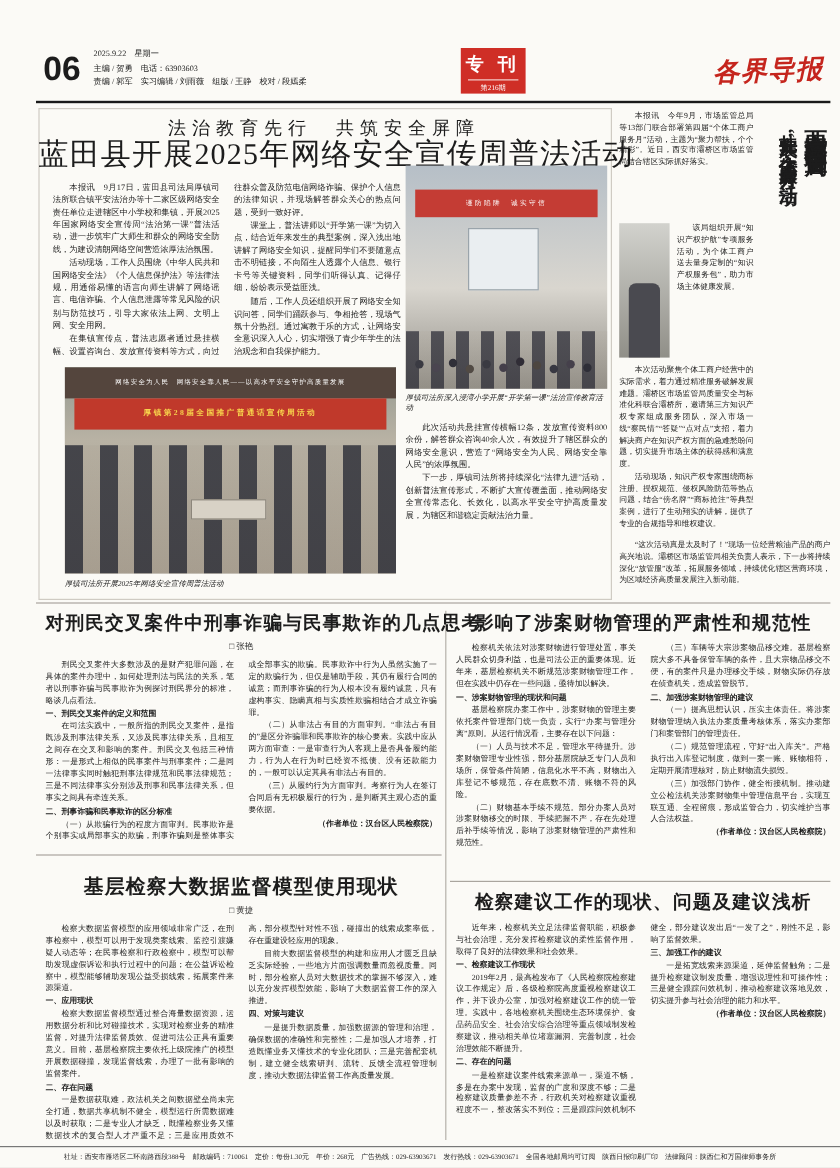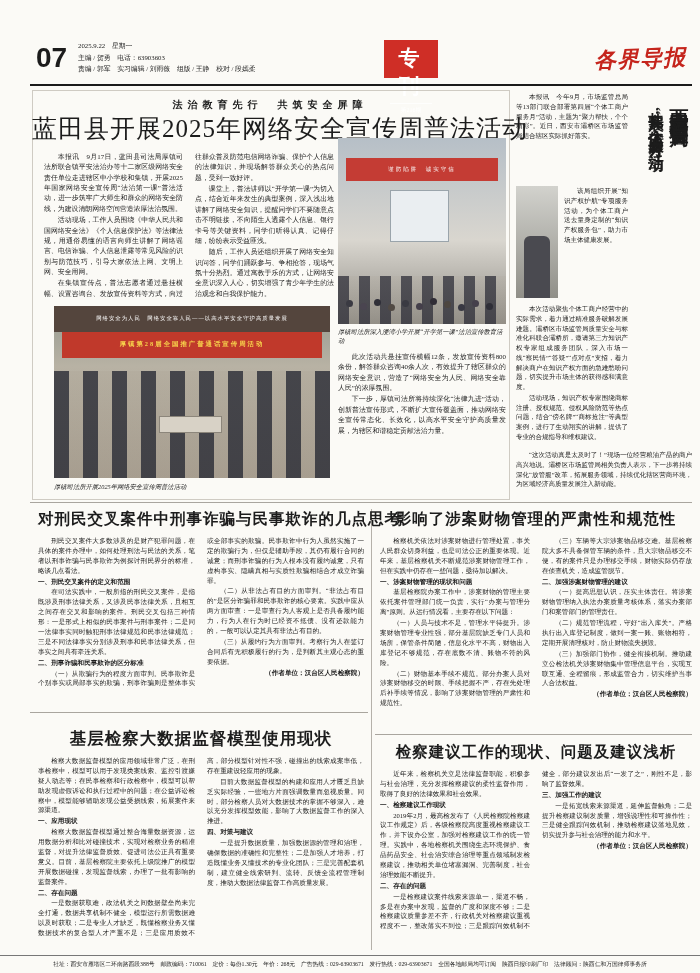--- a/index.html
+++ b/index.html
@@ -6,28 +6,28 @@
   .page{position:relative;width:700px;height:973px;background:#fbfaf6;margin:0 auto;
         font-family:"Liberation Serif","DejaVu Serif",serif;color:#1c1c1c;overflow:hidden;}
   .abs{position:absolute;}
   
   .pagenum{left:36px;top:42px;font-size:28px;font-weight:bold;font-family:"Liberation Sans",sans-serif;}
   .hmeta{left:78px;top:40px;width:230px;font-size:6.8px;line-height:11.5px;color:#222;}
   .masthead{left:268px;top:26px;width:112px;height:56px;text-align:center;}
   .masthead .mtitle{font-size:46px;font-weight:bold;font-style:italic;line-height:56px;letter-spacing:-3px;font-family:"DejaVu Serif",serif;}
   .mseal{position:absolute;right:-4px;bottom:6px;width:12px;height:12px;background:#cf2e26;color:#fff;font-size:8px;line-height:12px;text-align:center;border-radius:1px;}
   .suppbox{left:384px;top:40px;width:54px;height:38px;background:#cf2e26;color:#fff;text-align:center;}
-  .suppbox .slabel{font-size:21px;font-weight:bold;letter-spacing:4px;margin-top:4px;}
+  .suppbox .slabel{font-size:15px;font-weight:bold;letter-spacing:4px;margin-top:4px;}
   .suppbox .sissue{font-size:6px;margin:3px 6px 0;border-top:1px solid rgba(255,255,255,.75);padding-top:2px;}
   .brand{left:594px;top:44px;width:100px;font-size:22px;font-weight:bold;font-style:italic;color:#c5251d;
          letter-spacing:1px;transform:rotate(-2deg);font-family:"DejaVu Serif",serif;white-space:nowrap;}
   .hrule{left:30px;top:84px;width:662px;border-top:2px solid #1a1a1a;}
   
   .leadbox{left:32px;top:90px;width:476px;height:408px;border:1px solid #cfcbc3;}
-  .kicker{left:32px;top:98px;width:476px;text-align:center;font-size:10px;font-weight:bold;letter-spacing:5px;}
+  .kicker{left:32px;top:98px;width:476px;text-align:center;font-size:15px;font-weight:normal;letter-spacing:5px;}
   .headline{left:32px;top:112px;width:476px;text-align:left;font-size:25px;font-weight:400;letter-spacing:1px;white-space:nowrap;}
   .leadcols{left:44px;top:152px;width:290px;height:152px;column-count:2;column-gap:12px;column-fill:auto;overflow:hidden;}
   .btxt p{margin:0 0 1px;text-indent:2em;font-size:6.9px;line-height:1.5;text-align:justify;}
   .leadcol3{left:338px;top:352px;width:168px;height:142px;overflow:hidden;}
   
   .photo1{left:338px;top:138px;width:168px;height:186px;background:linear-gradient(180deg,#b6bfc7 0%,#d9d6cf 55%,#8f8c85 100%);overflow:hidden;}
   .p1banner{position:absolute;top:11%;left:5%;right:5%;height:12%;background:#c43c34;color:#fff;font-size:5.5px;
             display:flex;align-items:center;justify-content:center;letter-spacing:2px;}
   .p1screen{position:absolute;top:28%;left:31%;width:34%;height:27%;background:#eaeef1;border:1px solid #9aa4ab;}
   .heads{position:absolute;bottom:9%;left:5%;width:7px;height:7px;border-radius:50%;background:#3a3a42;
@@ -75,21 +75,21 @@
   .br{left:380px;top:742px;width:312px;} .br .cols2{height:174px;}
   
   .frule{left:0;top:955px;width:700px;border-top:1px solid #777;}
   .footer{left:8px;top:960px;width:684px;font-size:5.8px;text-align:center;color:#222;white-space:nowrap;}
 </style>
 </head>
 <body>
 
 <div class="page">
 
-  <div class="abs pagenum">07</div>
+  <div class="abs pagenum">06</div>
   <div class="abs hmeta">
     <div>2025.9.22　星期一</div>
     <div>主编 / 贺勇　电话：63903603</div>
     <div>责编 / 郭军　实习编辑 / 刘雨薇　组版 / 王静　校对 / 段嫣柔</div>
   </div>
   <div class="abs suppbox">
     <div class="slabel">专 刊</div>
     <div class="sissue">第216期</div>
   </div>
   <div class="abs brand">各界导报</div>
@@ -150,20 +150,21 @@
       </div>
   </div>
 
   <div class="abs rule" style="left:30px;top:502px;width:662px;"></div>
   <div class="abs vrule" style="left:371px;top:509px;height:441px;"></div>
   <div class="abs rule" style="left:30px;top:712px;width:338px;"></div>
   <div class="abs rule" style="left:375px;top:734px;width:317px;"></div>
 
   <div class="abs art ml">
     <h2>对刑民交叉案件中刑事诈骗与民事欺诈的几点思考</h2>
+    <div class="byline">□ 张艳</div>
     <div class="cols2">
         <p class="t-p">刑民交叉案件大多数涉及的是财产犯罪问题，在具体的案件办理中，如何处理刑法与民法的关系，笔者以刑事诈骗与民事欺诈为例探讨刑民界分的标准，略谈几点看法。</p>
         <p class="t-h">一、刑民交叉案件的定义和范围</p>
         <p class="t-p">在司法实践中，一般所指的刑民交叉案件，是指既涉及刑事法律关系，又涉及民事法律关系，且相互之间存在交叉和影响的案件。刑民交叉包括三种情形：一是形式上相似的民事案件与刑事案件；二是同一法律事实同时触犯刑事法律规范和民事法律规范；三是不同法律事实分别涉及刑事和民事法律关系，但事实之间具有牵连关系。</p>
         <p class="t-h">二、刑事诈骗和民事欺诈的区分标准</p>
         <p class="t-p">（一）从欺骗行为的程度方面审判。民事欺诈是个别事实或局部事实的欺骗，刑事诈骗则是整体事实或全部事实的欺骗。民事欺诈中行为人虽然实施了一定的欺骗行为，但仅是辅助手段，其仍有履行合同的诚意；而刑事诈骗的行为人根本没有履约诚意，只有虚构事实、隐瞒真相与实质性欺骗相结合才成立诈骗罪。</p>
         <p class="t-p">（二）从非法占有目的方面审判。“非法占有目的”是区分诈骗罪和民事欺诈的核心要素。实践中应从两方面审查：一是审查行为人客观上是否具备履约能力，行为人在行为时已经资不抵债、没有还款能力的，一般可以认定其具有非法占有目的。</p>
         <p class="t-p">（三）从履约行为方面审判。考察行为人在签订合同后有无积极履行的行为，是判断其主观心态的重要依据。</p>
         <p class="t-src">（作者单位：汉台区人民检察院）</p>
       </div>
@@ -180,20 +181,21 @@
         <p class="t-h">二、加强涉案财物管理的建议</p>
         <p class="t-p">（一）提高思想认识，压实主体责任。将涉案财物管理纳入执法办案质量考核体系，落实办案部门和案管部门的管理责任。</p>
         <p class="t-p">（二）规范管理流程，守好“出入库关”。严格执行出入库登记制度，做到一案一账、账物相符，定期开展清理核对，防止财物流失损毁。</p>
         <p class="t-p">（三）加强部门协作，健全衔接机制。推动建立公检法机关涉案财物集中管理信息平台，实现互联互通、全程留痕，形成监管合力，切实维护当事人合法权益。</p>
         <p class="t-src">（作者单位：汉台区人民检察院）</p>
       </div>
   </div>
 
   <div class="abs art bl">
     <h2>基层检察大数据监督模型使用现状</h2>
+    <div class="byline">□ 黄捷</div>
     <div class="cols2">
         <p class="t-p">检察大数据监督模型的应用领域非常广泛，在刑事检察中，模型可以用于发现类案线索、监控引渡嫌疑人动态等；在民事检察和行政检察中，模型可以帮助发现虚假诉讼和执行过程中的问题；在公益诉讼检察中，模型能够辅助发现公益受损线索，拓展案件来源渠道。</p>
         <p class="t-h">一、应用现状</p>
         <p class="t-p">检察大数据监督模型通过整合海量数据资源，运用数据分析和比对碰撞技术，实现对检察业务的精准监督，对提升法律监督质效、促进司法公正具有重要意义。目前，基层检察院主要依托上级院推广的模型开展数据碰撞，发现监督线索，办理了一批有影响的监督案件。</p>
         <p class="t-h">二、存在问题</p>
         <p class="t-p">一是数据获取难，政法机关之间数据壁垒尚未完全打通，数据共享机制不健全，模型运行所需数据难以及时获取；二是专业人才缺乏，既懂检察业务又懂数据技术的复合型人才严重不足；三是应用质效不高，部分模型针对性不强，碰撞出的线索成案率低，存在重建设轻应用的现象。</p>
         <p class="t-p">目前大数据监督模型的构建和应用人才匮乏且缺乏实际经验，一些地方片面强调数量而忽视质量。同时，部分检察人员对大数据技术的掌握不够深入，难以充分发挥模型效能，影响了大数据监督工作的深入推进。</p>
         <p class="t-h">四、对策与建议</p>
         <p class="t-p">一是提升数据质量，加强数据源的管理和治理，确保数据的准确性和完整性；二是加强人才培养，打造既懂业务又懂技术的专业化团队；三是完善配套机制，建立健全线索研判、流转、反馈全流程管理制度，推动大数据法律监督工作高质量发展。</p>
       </div>

